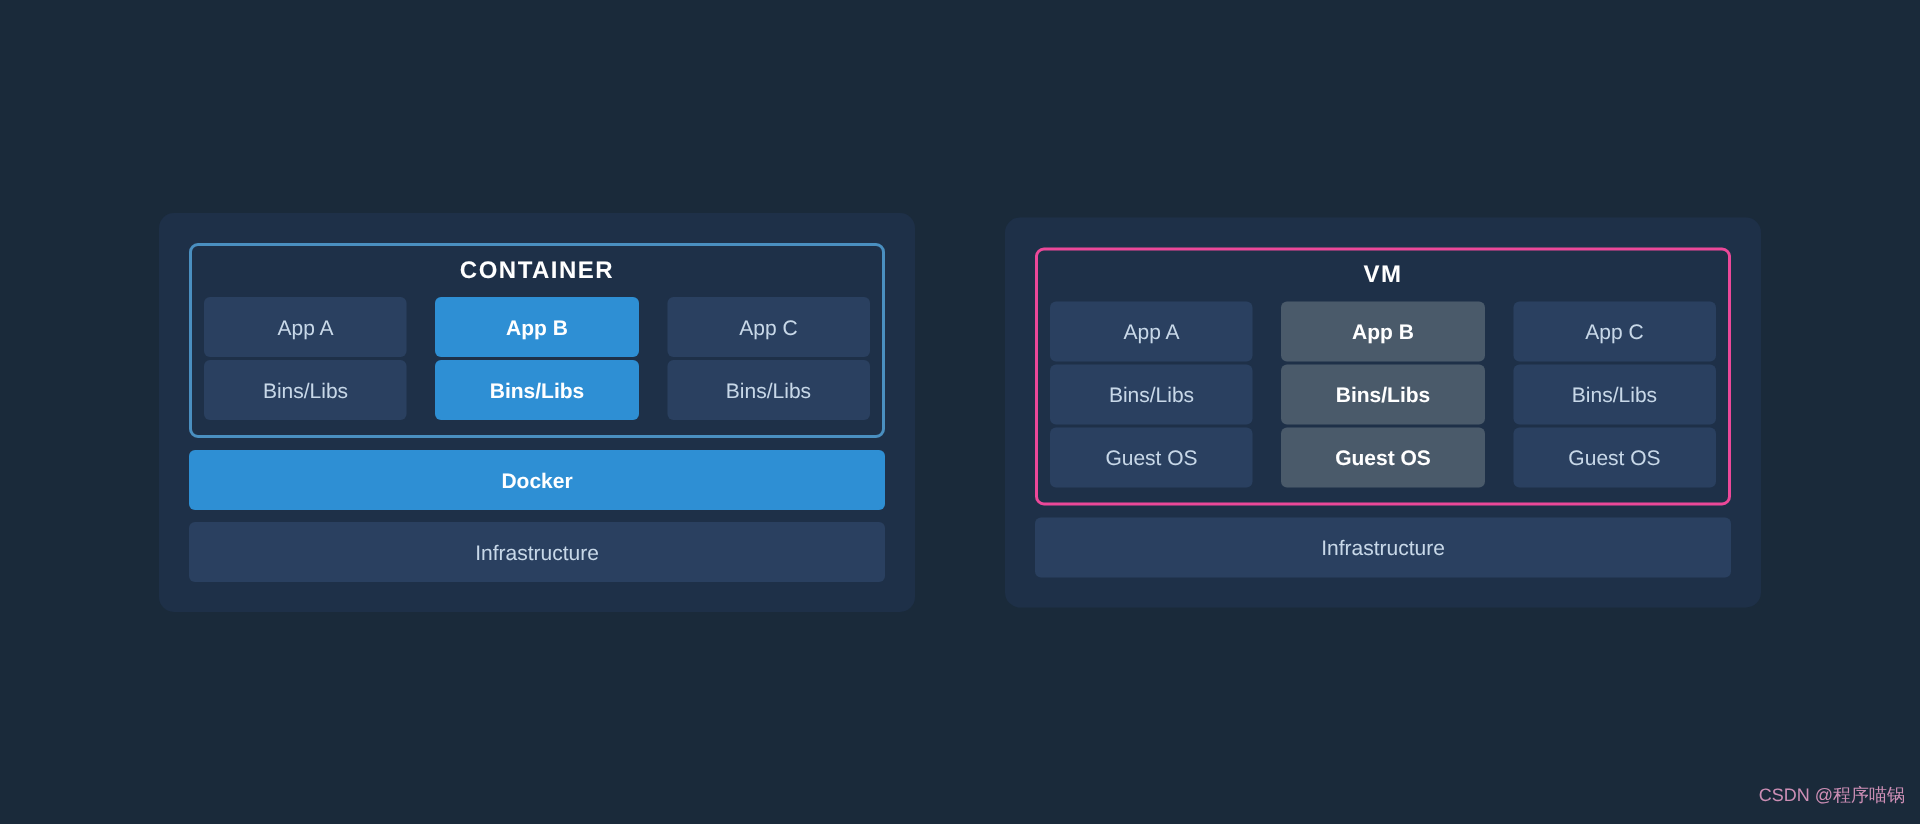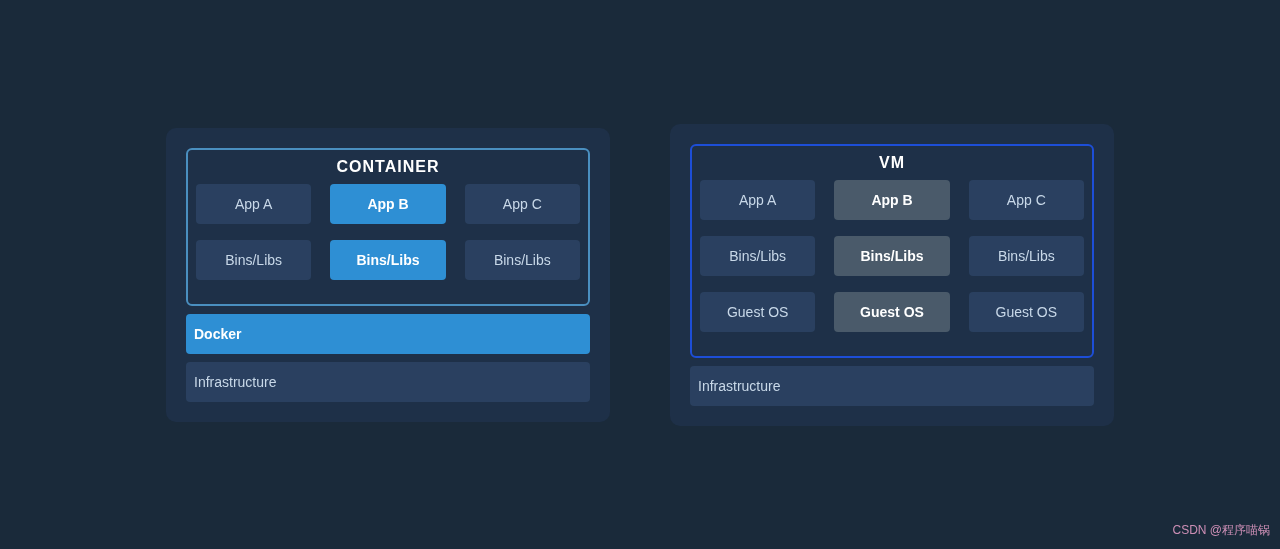--- a/index.html
+++ b/index.html
@@ -20,29 +20,29 @@
       gap: 60px;
       align-items: center;
       justify-content: center;
       padding: 20px;
     }
 
     .diagram {
       background: #1e3048;
       border-radius: 10px;
       padding: 20px;
-      width: 444px;
+      width: 504px;
     }
 
     
     .app-row {
       display: grid;
       grid-template-columns: 1fr 1fr 1fr;
       gap: 19px;
-      margin-bottom: 16px;
+      margin-bottom: 2px;
       border-radius: 20px;
     }
 
     .cell {
       background: #2a4060;
       border-radius: 4px;
       padding: 12px 8px;
       text-align: center;
       color: #c8d8e8;
       font-size: 14px;
@@ -58,20 +58,21 @@
     .cell.highlighted-gray {
       background: #4a5a6a;
       color: #ffffff;
       font-weight: bold;
     }
 
     .full-row {
       background: #2a4060;
       border-radius: 4px;
       padding: 12px 8px;
+      text-align: center;
       color: #c8d8e8;
       font-size: 14px;
       margin-bottom: 8px;
     }
 
     .full-row.highlighted-blue {
       background: #2e8fd4;
       color: #ffffff;
       font-weight: bold;
     }
@@ -87,21 +88,21 @@
     .container-box .box-title {
       text-align: center;
       color: #ffffff;
       font-weight: bold;
       font-size: 16px;
       margin-bottom: 8px;
       letter-spacing: 1px;
     }
 
     .vm-box {
-      border: 2px solid #1d4ed8;
+      border: 2px solid #ec4899;
       border-radius: 6px;
       padding: 8px;
       margin-bottom: 8px;
       background: transparent;
     }
 
     .vm-box .box-title {
       text-align: center;
       color: #ffffff;
       font-weight: bold;

